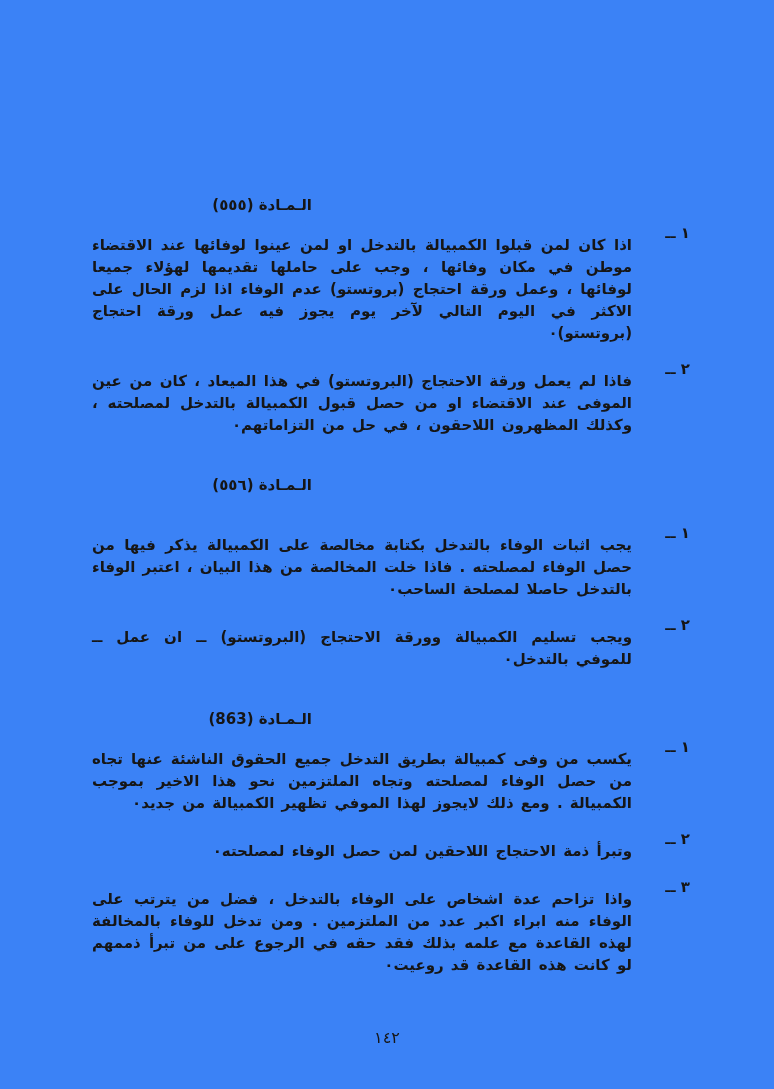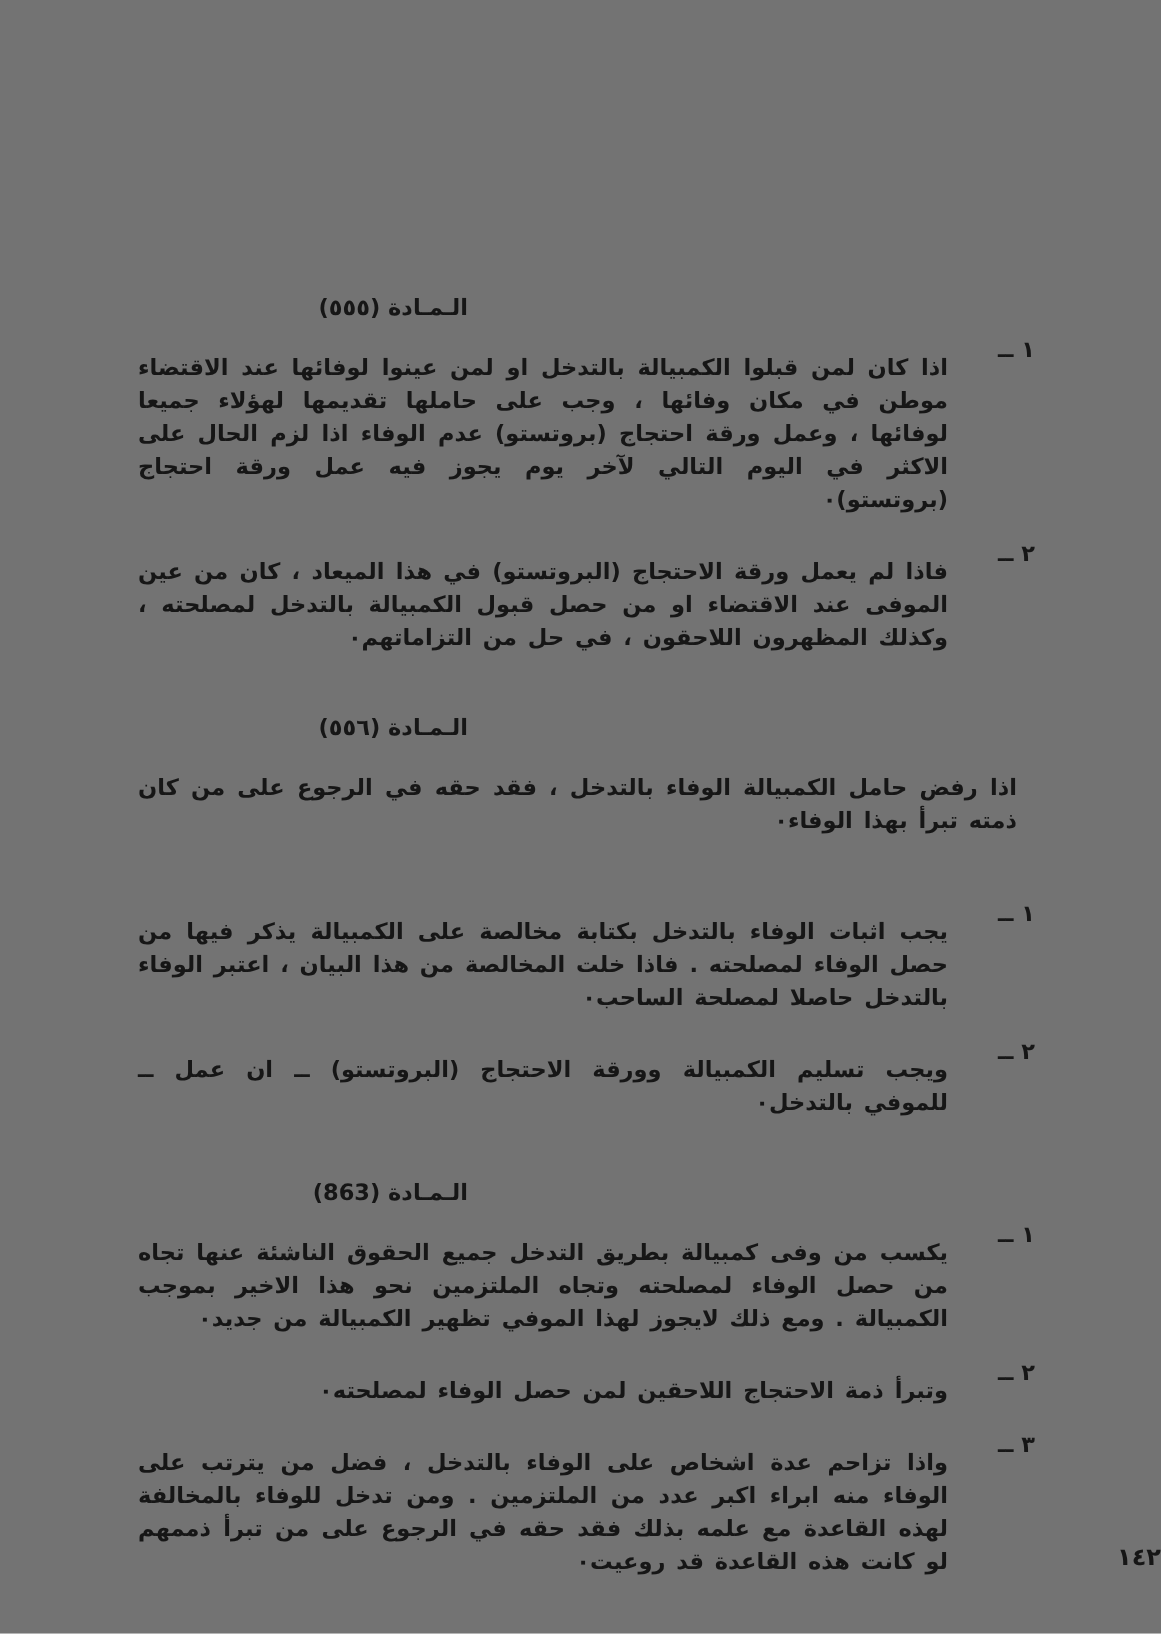--- a/index.html
+++ b/index.html
@@ -4,21 +4,21 @@
 <style>
   html, body {
     margin: 0;
     padding: 0;
     background: #e8e8e8;
   }
   .page {
     width: 774px;
     height: 1089px;
     margin: 0 auto;
-    background: #737373;
+    background: #3b82f6;
     position: relative;
     box-sizing: border-box;
     direction: rtl;
     padding: 196px 84px 0 80px;
     font-family: "DejaVu Sans", sans-serif;
     color: #161616;
     overflow: hidden;
   }
   .article {
     margin: 0 0 28px 0;
@@ -53,22 +53,23 @@
     word-spacing: 2px;
   }
   .item.no-marker .item-text {
     
   }
   .page-number {
     position: absolute;
     bottom: 42px;
     left: 0;
     right: 0;
+    text-align: center;
     font-size: 16px;
-    font-weight: bold;
+    font-weight: normal;
     letter-spacing: 1px;
   }
 </style>
 </head>
 <body>
 
 <div class="page">
 
   <section class="article">
     <h2 class="article-heading">الـمـادة (٥٥٥)</h2>
@@ -77,23 +78,20 @@
       <p class="item-text">اذا كان لمن قبلوا الكمبيالة بالتدخل او لمن عينوا لوفائها عند الاقتضاء موطن في مكان وفائها ، وجب على حاملها تقديمها لهؤلاء جميعا لوفائها ، وعمل ورقة احتجاج (بروتستو) عدم الوفاء اذا لزم الحال على الاكثر في اليوم التالي لآخر يوم يجوز فيه عمل ورقة احتجاج (بروتستو)٠</p>
     </div>
     <div class="item">
       <span class="marker">٢ ــ</span>
       <p class="item-text">فاذا لم يعمل ورقة الاحتجاج (البروتستو) في هذا الميعاد ، كان من عين الموفى عند الاقتضاء او من حصل قبول الكمبيالة بالتدخل لمصلحته ، وكذلك المظهرون اللاحقون ، في حل من التزاماتهم٠</p>
     </div>
   </section>
 
   <section class="article">
     <h2 class="article-heading">الـمـادة (٥٥٦)</h2>
-    <div class="item no-marker">
-      <p class="item-text">اذا رفض حامل الكمبيالة الوفاء بالتدخل ، فقد حقه في الرجوع على من كان ذمته تبرأ بهذا الوفاء٠</p>
-    </div>
   </section>
 
   <section class="article">
     <div class="item">
       <span class="marker">١ ــ</span>
       <p class="item-text">يجب اثبات الوفاء بالتدخل بكتابة مخالصة على الكمبيالة يذكر فيها من حصل الوفاء لمصلحته . فاذا خلت المخالصة من هذا البيان ، اعتبر الوفاء بالتدخل حاصلا لمصلحة الساحب٠</p>
     </div>
     <div class="item">
       <span class="marker">٢ ــ</span>
       <p class="item-text">ويجب تسليم الكمبيالة وورقة الاحتجاج (البروتستو) ــ ان عمل ــ للموفي بالتدخل٠</p>

